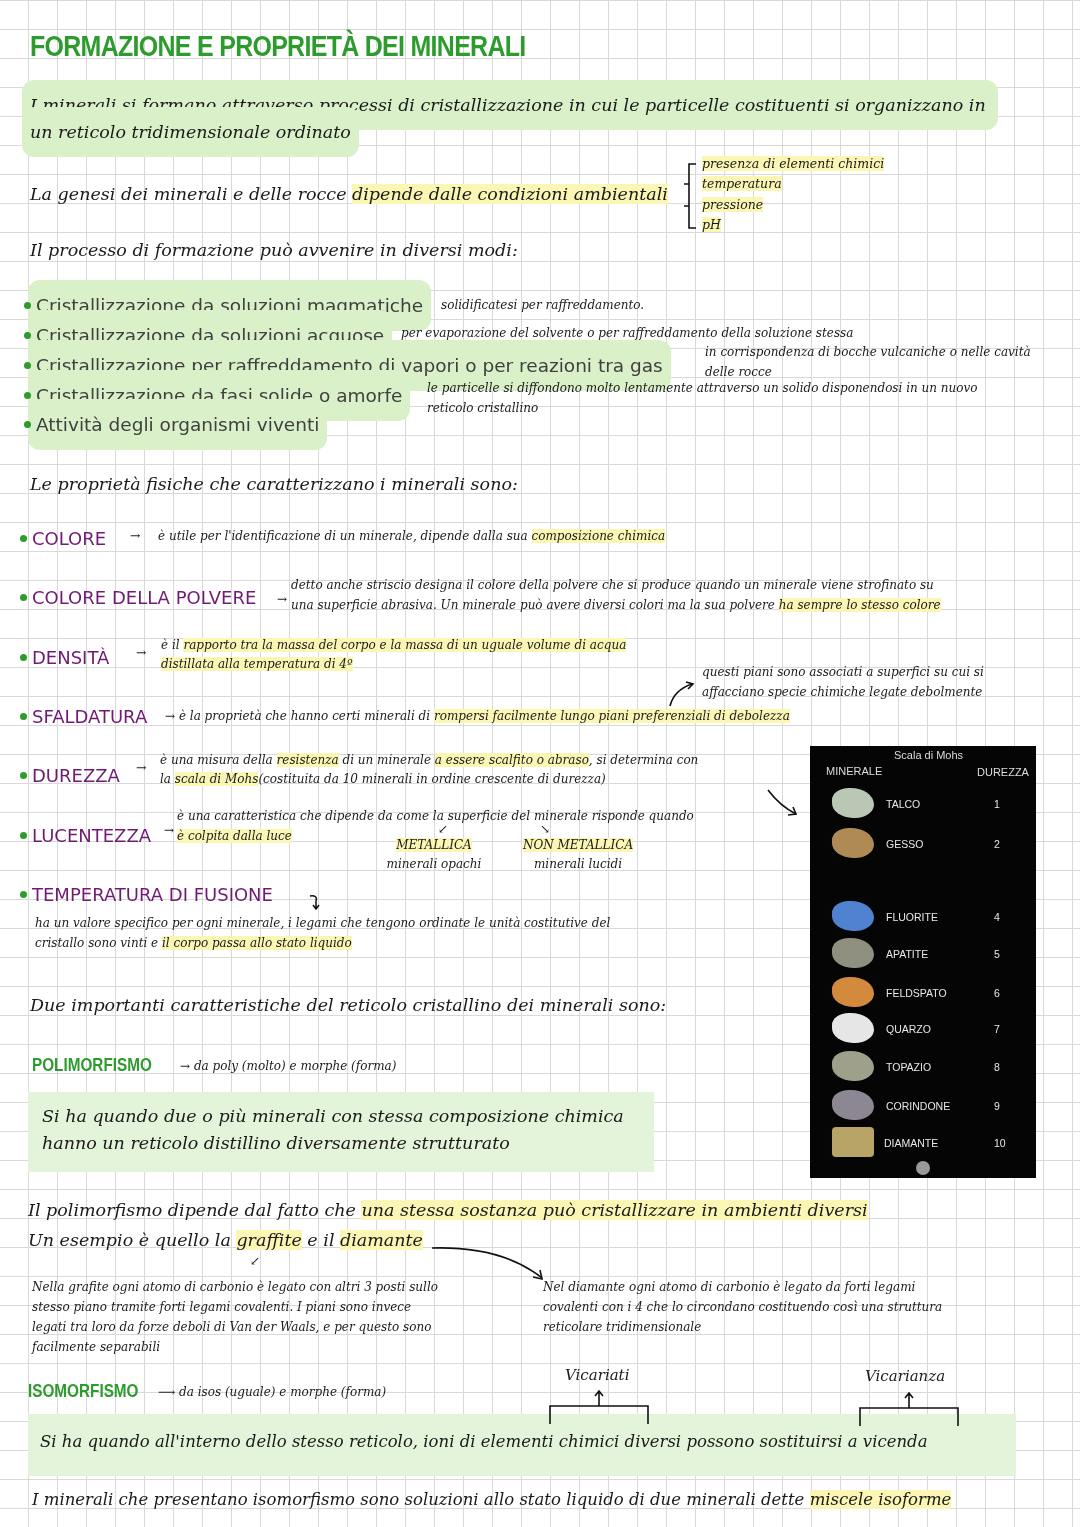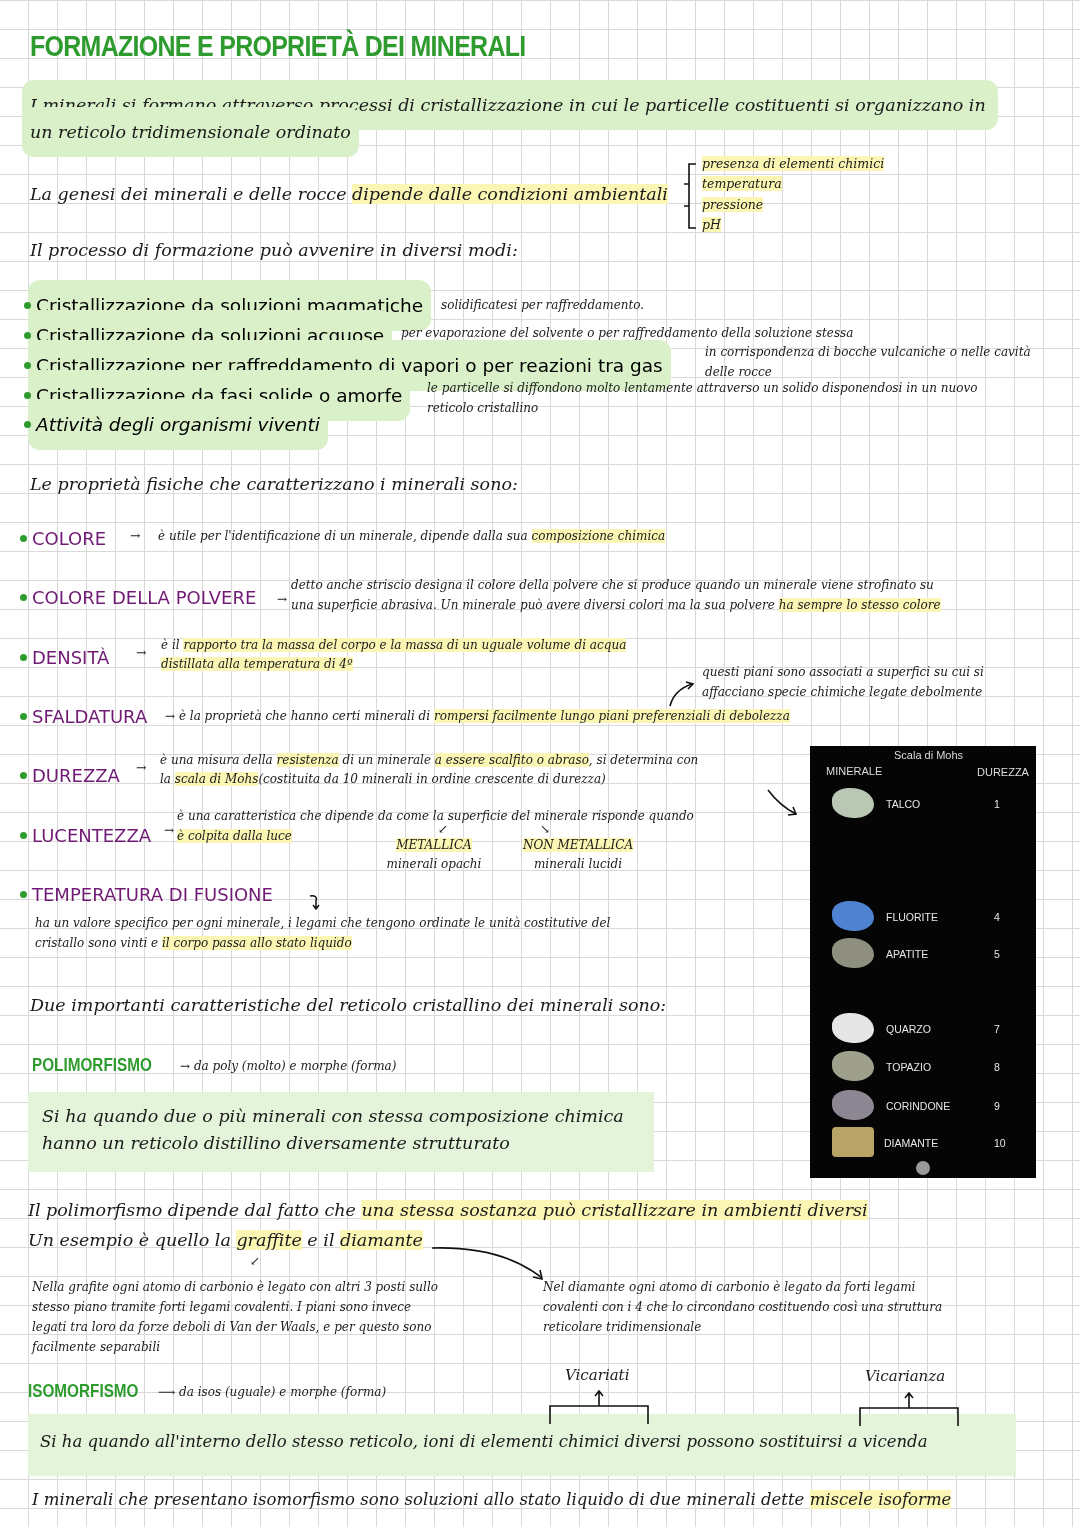--- a/index.html
+++ b/index.html
@@ -23,21 +23,21 @@
   .hand { font-family:"DejaVu Serif", serif; font-style:italic; }
   .big { font-size:17.5px; }
   .med { font-size:15px; }
   .sm { font-size:12.5px; }
   .xs { font-size:12px; }
   .pill {
     background:#d9f0c9; border-radius:12px; padding:15px 8px; margin-left:-8px;
   }
   .hl { background:#fbf6b4; }
   .bul {
-    font-family:"DejaVu Sans", sans-serif; font-size:18.5px; color:#000000;
+    font-family:"DejaVu Sans", sans-serif; font-size:18.5px; color:#404040;
   }
   .dot { display:inline-block; width:7px; height:7px; border-radius:50%; background:#2e9b2e; margin-right:5px; vertical-align:middle; position:relative; top:-2px;}
   .prop {
     font-family:"DejaVu Sans", sans-serif; color:#701a75; font-size:18px;
   }
   .green-box { background:#e4f4da; position:absolute; }
   .sec-title {
     font-family:"Liberation Sans", sans-serif; font-weight:bold; color:#2e9b2e;
     font-size:18px; transform:scaleX(0.85); transform-origin:left top;
   }
@@ -79,21 +79,21 @@
 <div class="abs hand xs" style="left:401px;top:326px;">per evaporazione del solvente o per raffreddamento della soluzione stessa</div>
 
 <div class="abs bul" style="left:24px;top:355px;"><span class="dot"></span><span class="pill">Cristallizzazione per raffreddamento di vapori o per reazioni tra gas</span></div>
 <div class="abs hand xs" style="left:705px;top:345px;">in corrispondenza di bocche vulcaniche o nelle cavità</div>
 <div class="abs hand xs" style="left:705px;top:365px;">delle rocce</div>
 
 <div class="abs bul" style="left:24px;top:385px;"><span class="dot"></span><span class="pill">Cristallizzazione da fasi solide o amorfe</span></div>
 <div class="abs hand xs" style="left:427px;top:381px;">le particelle si diffondono molto lentamente attraverso un solido disponendosi in un nuovo</div>
 <div class="abs hand xs" style="left:427px;top:401px;">reticolo cristallino</div>
 
-<div class="abs bul" style="left:24px;top:414px;font-style:italic;"><span class="dot"></span><span class="pill">Attività degli organismi viventi</span></div>
+<div class="abs bul" style="left:24px;top:414px;"><span class="dot"></span><span class="pill">Attività degli organismi viventi</span></div>
 
 <div class="abs hand big" style="left:30px;top:474px;">Le proprietà fisiche che caratterizzano i minerali sono:</div>
 
 <div class="abs prop" style="left:20px;top:528px;"><span class="dot"></span><span>COLORE</span></div>
 <div class="abs hand sm" style="left:130px;top:528px;">→</div>
 <div class="abs hand xs" style="left:158px;top:529px;"><span>è utile per l'identificazione di un minerale, dipende dalla sua </span><span class="hl">composizione chimica</span></div>
 
 <div class="abs prop" style="left:20px;top:587px;"><span class="dot"></span><span>COLORE DELLA POLVERE</span></div>
 <div class="abs hand xs" style="left:277px;top:592px;">→</div>
 <div class="abs hand xs" style="left:291px;top:578px;">detto anche striscio designa il colore della polvere che si produce quando un minerale viene strofinato su</div>
@@ -142,29 +142,39 @@
 
 <div class="mohs">
   <div class="hdr" style="left:84px;top:3px;">Scala di Mohs</div>
   <div class="hdr" style="left:16px;top:19px;">MINERALE</div>
   <div class="hdr" style="left:167px;top:20px;">DUREZZA</div>
   <div class="row" style="top:42px;">
       <div class="rock" style="background:#b9c7b4;"></div>
       <div class="nm">TALCO</div>
       <div class="hv">1</div>
     </div>
+  <div class="row" style="top:82px;">
+      <div class="rock" style="background:#b08a55;"></div>
+      <div class="nm">GESSO</div>
+      <div class="hv">2</div>
+    </div>
   <div class="row" style="top:155px;">
       <div class="rock" style="background:#4f83d1;"></div>
       <div class="nm">FLUORITE</div>
       <div class="hv">4</div>
     </div>
   <div class="row" style="top:192px;">
       <div class="rock" style="background:#8e8f7e;"></div>
       <div class="nm">APATITE</div>
       <div class="hv">5</div>
+    </div>
+  <div class="row" style="top:231px;">
+      <div class="rock" style="background:#d48a3c;"></div>
+      <div class="nm">FELDSPATO</div>
+      <div class="hv">6</div>
     </div>
   <div class="row" style="top:267px;">
       <div class="rock" style="background:#e6e6e6;"></div>
       <div class="nm">QUARZO</div>
       <div class="hv">7</div>
     </div>
   <div class="row" style="top:305px;">
       <div class="rock" style="background:#9ea08c;"></div>
       <div class="nm">TOPAZIO</div>
       <div class="hv">8</div>

